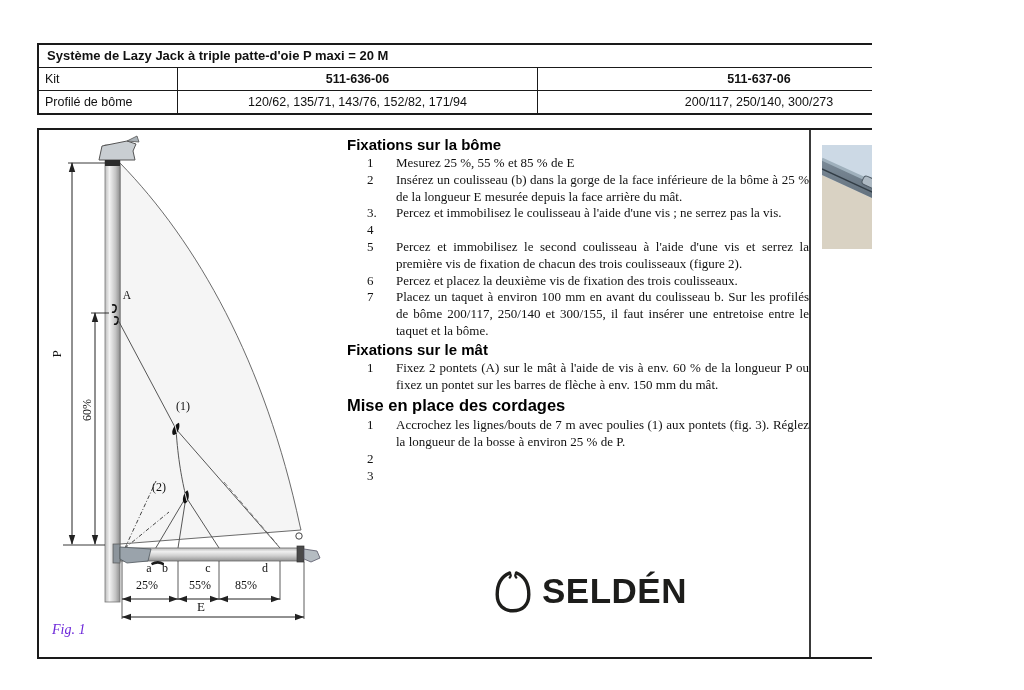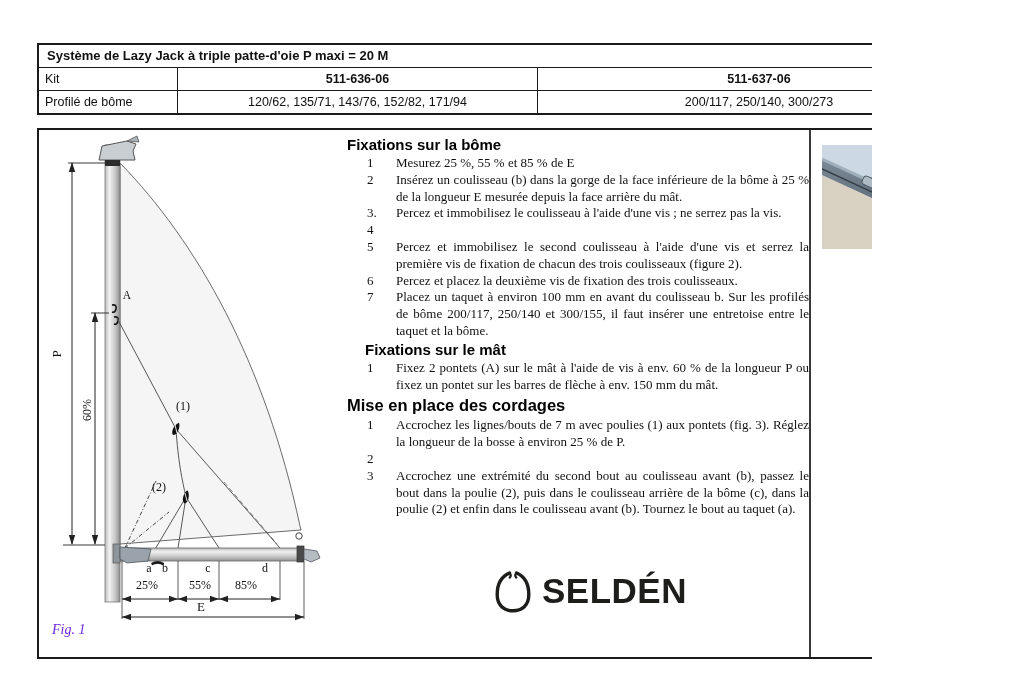--- a/index.html
+++ b/index.html
@@ -31,21 +31,21 @@
               transform:translate(-50%,-50%);white-space:nowrap;}
   .rot{transform:translate(-50%,-50%) rotate(-90deg);}
   .fig-caption{font-family:"Liberation Serif",serif;font-style:italic;font-size:14px;color:#6d28d9;}
   #fig1-caption{position:absolute;left:13px;top:492px;}
 
   
   #text-col{position:absolute;left:308px;top:5px;width:462px;}
   h3.sec{font-family:"Liberation Sans",sans-serif;font-weight:bold;font-size:15px;
          margin:1px 0 2px 0;color:#000;}
   h3.sec.big{font-size:16.5px;margin-top:3px;}
-  h3.sec.indent{margin-left:18px;}
+  h3.sec.indent{}
   .item{display:flex;padding-left:20px;font-size:13px;line-height:16.8px;}
   .num{width:29px;flex:none;}
   .txt{flex:1;text-align:justify;}
 
   
   #logo{position:absolute;left:455px;top:438px;display:flex;align-items:center;gap:10px;}
   #logo-text{font-family:"Liberation Sans",sans-serif;font-weight:bold;font-size:35px;
              letter-spacing:.5px;color:#1d1d1b;line-height:46px;}
 
   
@@ -222,21 +222,20 @@
       <h3 class="sec big">Mise en place des cordages</h3>
       <div class="item">
           <span class="num">1</span>
           <div class="txt">Accrochez les lignes/bouts de 7 m avec poulies (1) aux pontets (fig. 3). Réglez la longueur de la bosse à environ 25 % de P.</div>
         </div>
       <div class="item">
           <span class="num">2</span>
         </div>
       <div class="item">
           <span class="num">3</span>
-          <div class="txt">Accrochez une extrémité du second bout au coulisseau avant (b), passez le bout dans la poulie (2), puis dans le coulisseau arrière de la bôme (c), dans la poulie (2) et enfin dans le coulisseau avant (b). Tournez le bout au taquet (a).</div>
         </div>
     </div>
 
     <div id="logo">
       <svg width="38" height="46" viewBox="0 0 38 46">
         <path d="M15.5,5 C7,8.5 3.2,17 3.2,26.5 C3.2,37.5 10,42.8 19,42.8 C28,42.8 34.8,37.5 34.8,26.5 C34.8,17 31,8.5 22.5,5" fill="none" stroke="#1d1d1b" stroke-width="3.4" stroke-linecap="round"></path>
         <path d="M15.5,5 c1.6,1.8 1.3,3.6 0.2,4.6 M22.5,5 c-1.6,1.8 -1.3,3.6 -0.2,4.6" fill="none" stroke="#1d1d1b" stroke-width="2.2" stroke-linecap="round"></path>
       </svg>
       <span id="logo-text">SELDÉN</span>
     </div>

